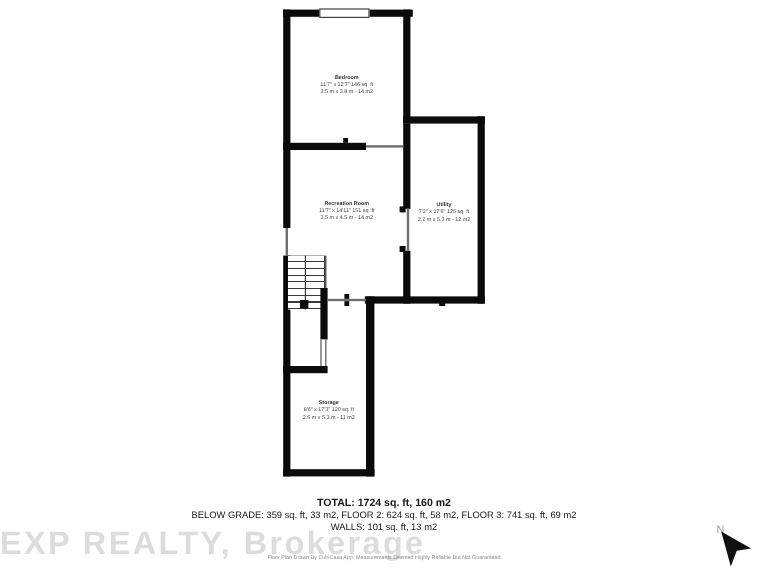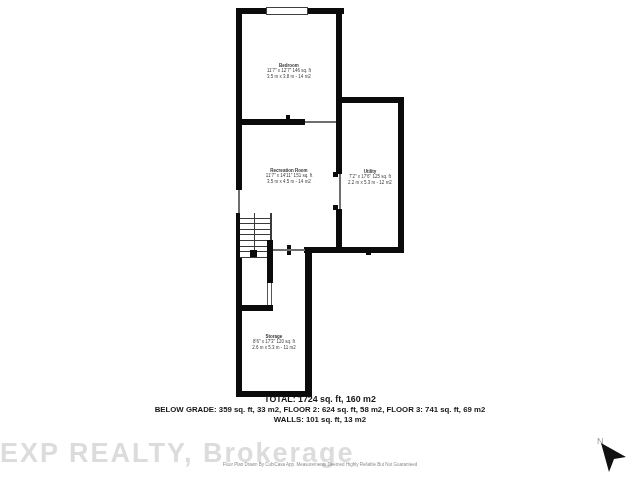--- a/index.html
+++ b/index.html
@@ -12,23 +12,23 @@
   .window{position:absolute;background:#ffffff;border:1px solid #3f3f3f;box-sizing:border-box;}
   .window-v{position:absolute;background:#ffffff;border-left:1px solid #555;border-right:1px solid #555;box-sizing:border-box;}
   .stairs{position:absolute;left:240px;top:213px;width:31px;height:45px;
           background:repeating-linear-gradient(to bottom,#ffffff 0px,#ffffff 4.6px,#3a3a3a 4.6px,#3a3a3a 5.6px);
           border-right:1px solid #3a3a3a;box-sizing:border-box;}
   .stairs-mid{position:absolute;left:254px;top:213px;width:1px;height:45px;background:#3a3a3a;}
   .stairs-edge{position:absolute;left:271px;top:213px;width:1px;height:34px;background:#3a3a3a;}
   .room-label{position:absolute;width:240px;text-align:center;transform:scale(0.45);
               transform-origin:50% 0;font-size:10px;line-height:13px;color:#3e3e3e;}
   .room-label .rname{font-weight:bold;color:#333;}
-  .summary{position:absolute;left:0;top:394px;width:640px;text-align:center;color:#161616;z-index:3;}
+  .summary{position:absolute;left:0;top:414px;width:640px;text-align:center;color:#161616;z-index:3;}
   .summary .total{font-size:8.8px;font-weight:bold;line-height:11px;}
-  .summary .line{font-size:7.8px;line-height:10.4px;font-weight:700;}
+  .summary .line{font-size:7.8px;line-height:10.4px;font-weight:400;}
   .watermark{position:absolute;left:0;top:438px;width:640px;text-align:left;z-index:1;
              font-size:27px;font-weight:bold;letter-spacing:2px;color:#dcdcdc;}
   .disclaimer{position:absolute;left:0;top:462px;width:640px;text-align:center;z-index:4;
               transform:scale(0.45);transform-origin:50% 0;font-size:10px;color:#8c8c8c;}
   .compass{position:absolute;left:590px;top:430px;width:42px;height:46px;}
   .compass .n{position:absolute;left:7px;top:6px;font-size:9px;color:#9a9a9a;}
   .compass svg{position:absolute;left:9px;top:11px;}
 </style>
 </head>
 <body>

